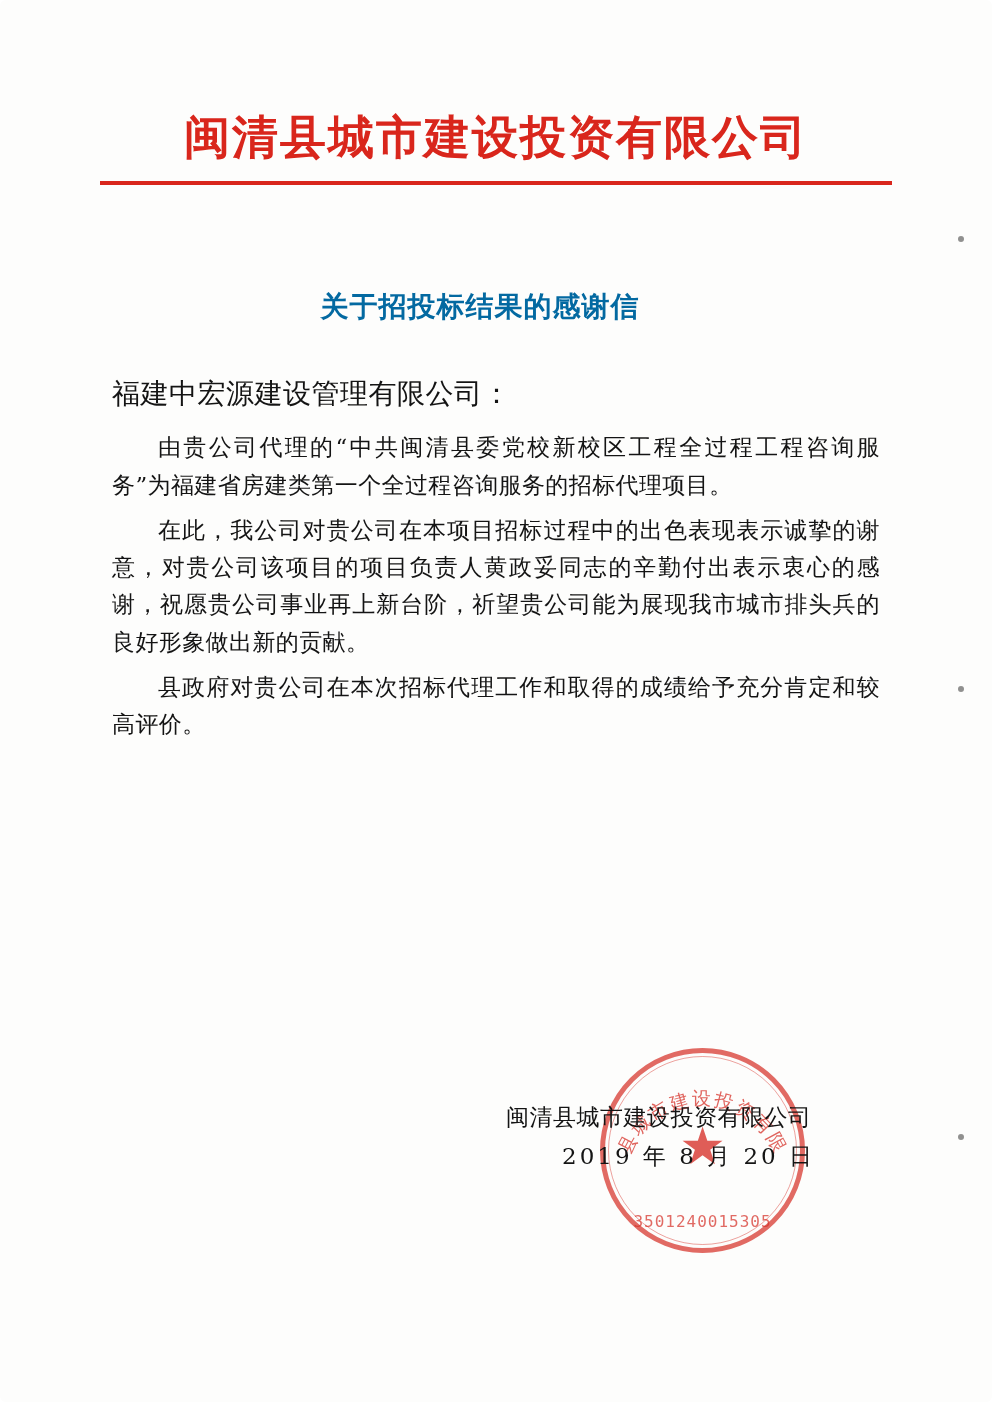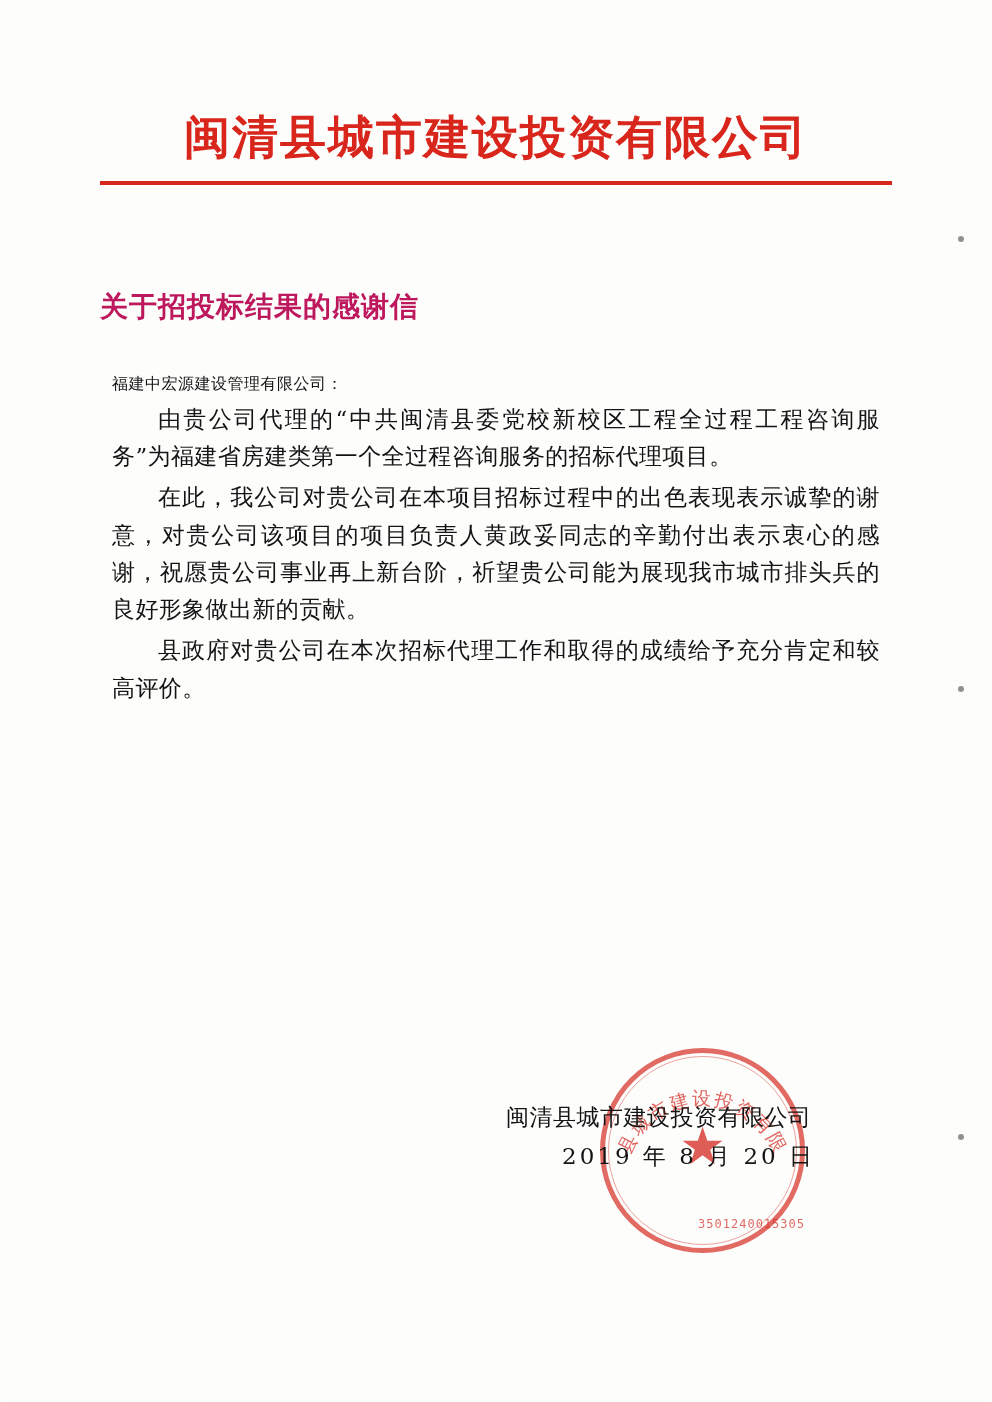--- a/index.html
+++ b/index.html
@@ -43,49 +43,50 @@
   .letterhead-rule {
     margin-top: 18px;
     height: 4px;
     background: #d9261c;
     width: 100%;
   }
 
   
   .doc-title {
     position: absolute;
-    left: 100px;
+    left: 84px;
     top: 288px;
     width: 792px;
+    text-align: center;
     font-size: 28px;
     font-weight: bold;
-    color: #be185d;
+    color: #0369a1;
     letter-spacing: 1px;
     font-family: "DejaVu Sans", "Liberation Sans", sans-serif;
   }
 
   
   .body-block {
     position: absolute;
     left: 112px;
     top: 372px;
     width: 768px;
     color: #141414;
   }
   .salutation {
-    font-size: 16px;
+    font-size: 28px;
     line-height: 1.55;
-    margin-bottom: 4px;
+    margin-bottom: 14px;
     letter-spacing: 0.5px;
   }
   .para {
     font-size: 23px;
     line-height: 1.62;
     text-indent: 2em;
-    margin: 0 0 4px 0;
+    margin: 8px 0 4px 0;
     letter-spacing: 0.4px;
     text-align: justify;
     text-justify: inter-ideograph;
   }
 
   
   .signature {
     position: absolute;
     right: 112px;
     top: 1098px;
@@ -150,22 +151,22 @@
     fill: rgba(214, 48, 40, 0.75);
     font-size: 19px;
     font-family: "DejaVu Serif", "Liberation Serif", serif;
     letter-spacing: 2px;
   }
   .seal-bottom-code {
     position: absolute;
     left: 0;
     right: 0;
     bottom: 22px;
-    text-align: right;
-    font-size: 12px;
+    text-align: center;
+    font-size: 16px;
     color: rgba(214, 48, 40, 0.72);
     font-family: "DejaVu Sans Mono", "Liberation Mono", monospace;
     letter-spacing: 1px;
   }
 
   
   .margin-dot {
     position: absolute;
     right: 28px;
     width: 6px;

